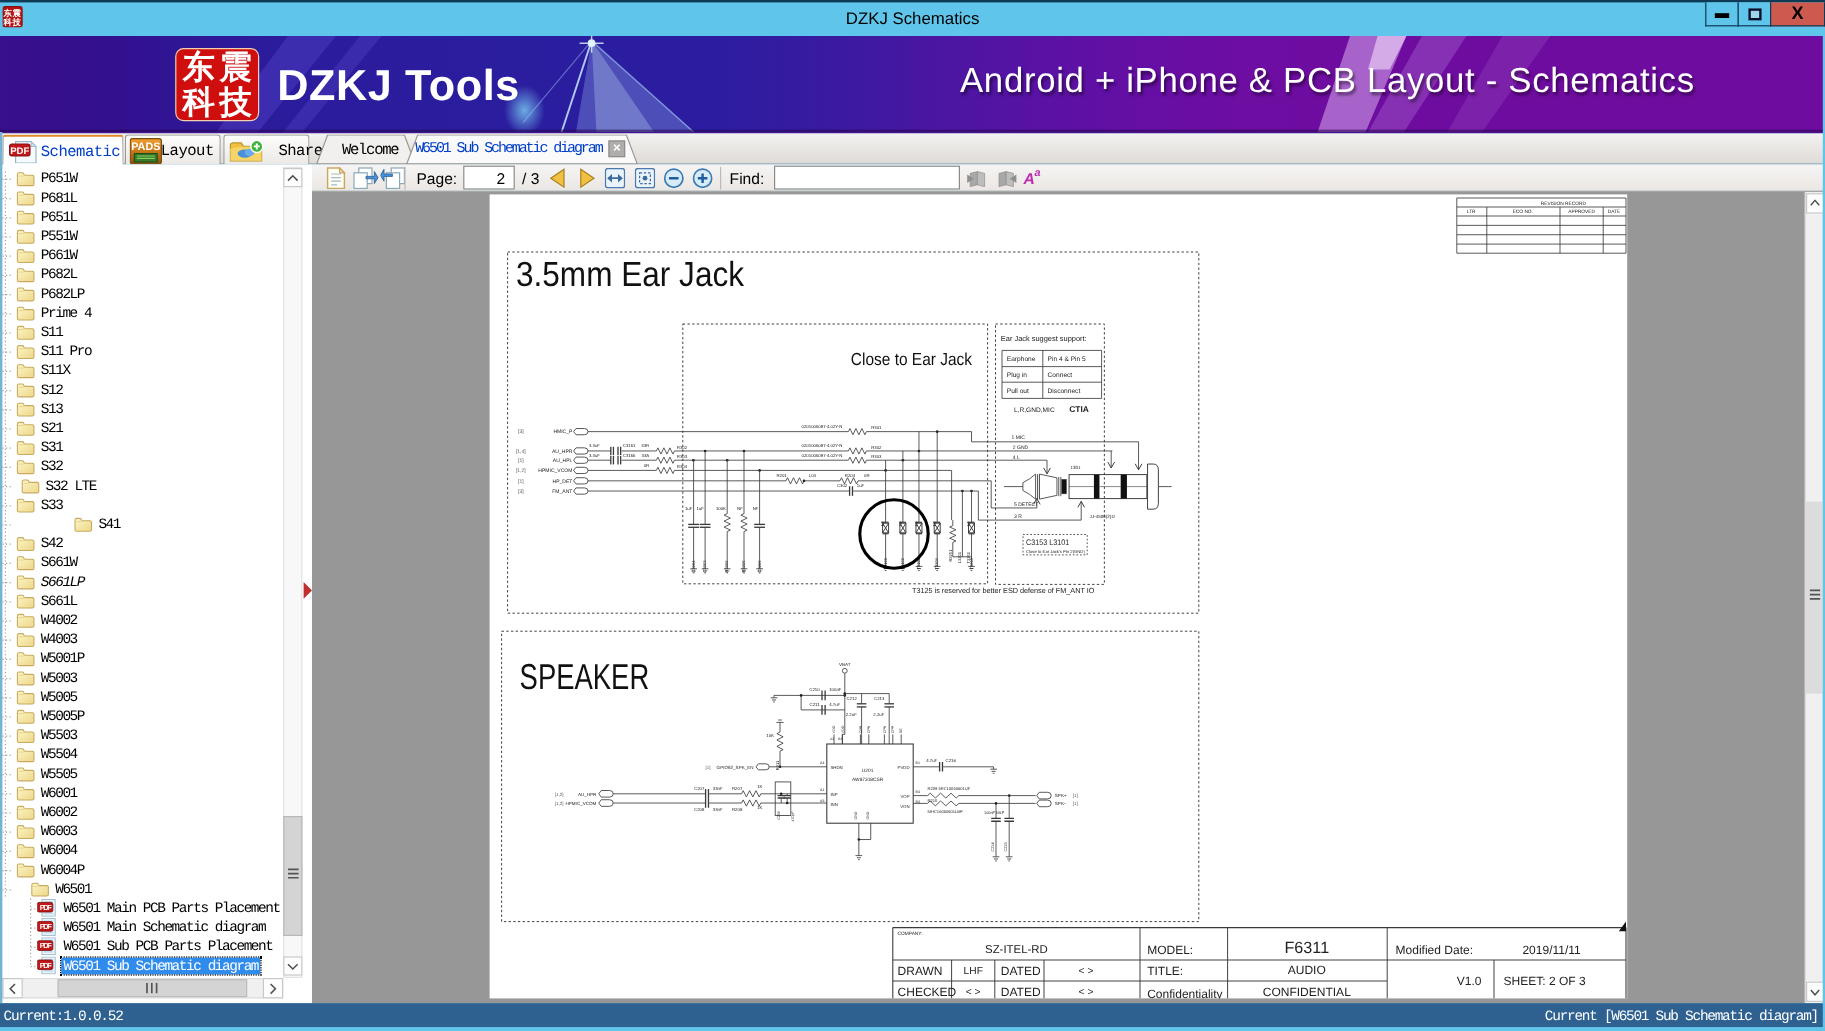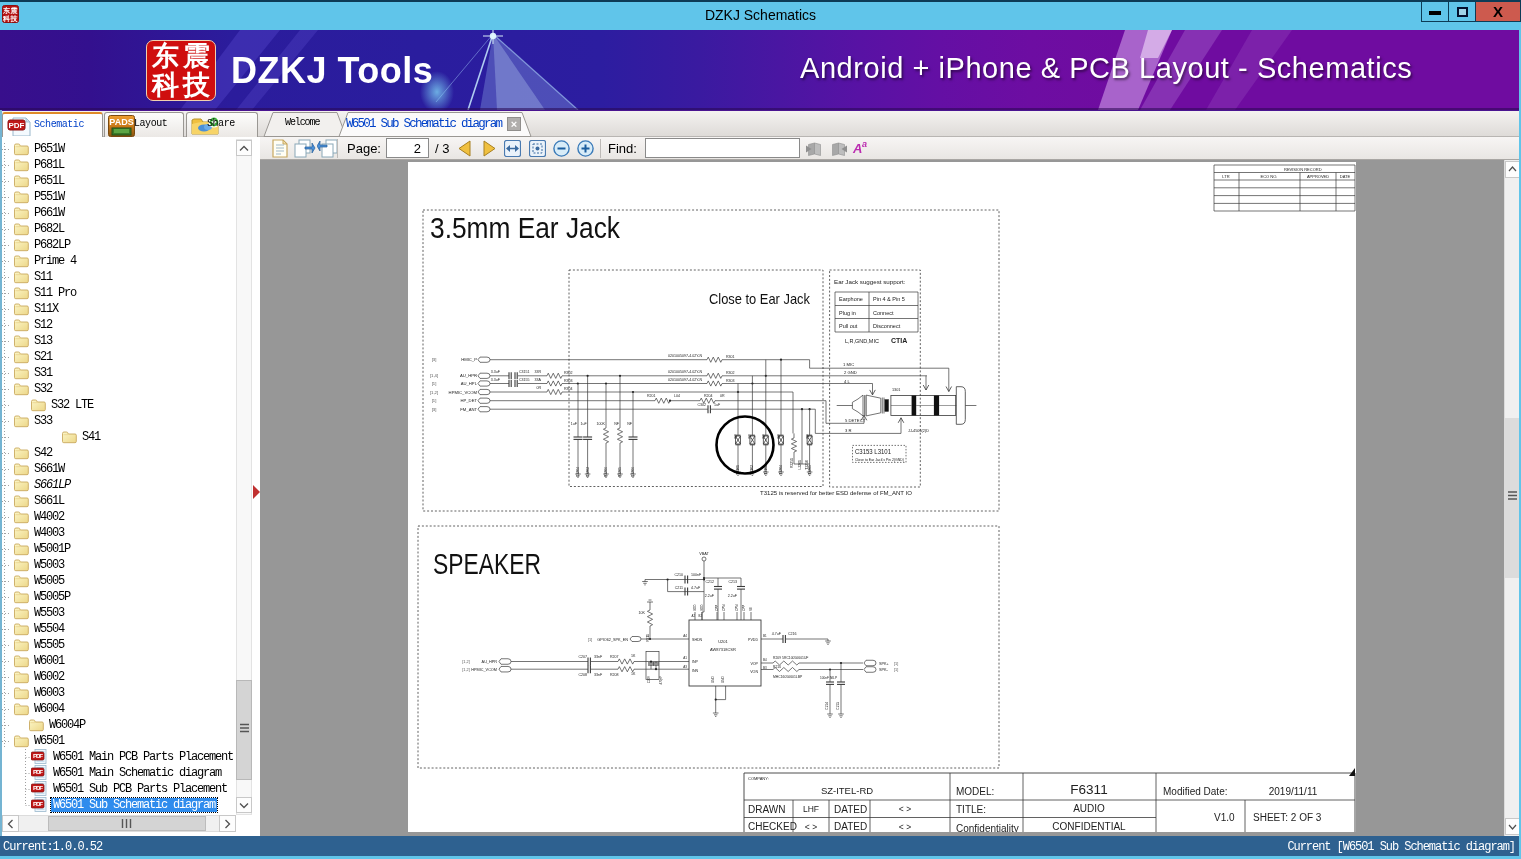--- a/index.html
+++ b/index.html
@@ -14,27 +14,27 @@
 .tbtn { top:2px; height:20px; border:1px solid #0d3b56; border-top:none; color:#000; font-weight:bold; text-align:center; font-size:12px; line-height:18px; }
 #banner { left:0; top:30px; width:1521px; height:80px; overflow:hidden;
   background:linear-gradient(90deg,#380f8c 0px,#33108e 90px,#2b1c9c 230px,#2a1d9e 420px,#2c1da0 600px,#3a1aa0 700px,#4a16a2 780px,#5812a4 860px,#640fa4 940px,#6d0da2 1030px,#6f0ca0 1120px,#6f0ca0 100%); }
 #logo { left:146px; top:40px; width:70px; height:61px; background:#cf0e0e; border-radius:7px; border:1px solid #f0d0b0;
   display:flex; flex-wrap:wrap; align-items:center; justify-content:center; }
 #logo div { width:31px; height:28px; color:#fff; font-size:27px; line-height:29px; text-align:center; font-weight:bold; }
 #dzkjtools { left:231px; top:50px; font-size:36px; font-weight:bold; color:#fff; letter-spacing:0.5px; white-space:nowrap; }
 #bannertext { left:800px; top:52px; font-size:29px; color:#fff; letter-spacing:0.55px; text-shadow:1.5px 2px 2.5px rgba(0,0,0,0.5); white-space:nowrap; }
 #tabbar { left:0; top:110px; width:1521px; height:27px; background:linear-gradient(#f4f2f0,#dedbd8); border-bottom:1px solid #b8b5b2; border-top:1px solid #4a1490; }
 .tab { position:absolute; height:25px; background:linear-gradient(#fdfdfc,#ebe8e5); border:1px solid #9a9793; border-bottom:none; border-radius:3px 3px 0 0; }
-.tab .lbl, .dtab .lbl { position:absolute; top:5px; font-family:"Liberation Mono",monospace; letter-spacing:-0.45px; font-size:10px; white-space:pre; }
+.tab .lbl, .dtab .lbl { position:absolute; top:5px; font-family:"Liberation Mono",monospace; letter-spacing:-0.45px; font-size:13px; white-space:pre; }
 #tabSchematic { left:2px; top:112px; width:101px; background:#fff; border-top:2px solid #e08a28; }
 #tabSchematic .lbl { left:31px; color:#0040c8; }
 #tabLayout { left:104px; top:112px; width:80px; }
 #tabLayout .lbl { left:29px; color:#000; }
 #tabShare { left:186px; top:112px; width:72px; }
-#tabShare .lbl { left:20px; color:#000; }
+#tabShare .lbl { left:45px; color:#000; }
 .dtab { position:absolute; top:112px; height:40px; }
 #tree { left:0; top:137px; width:260px; height:699px; background:#fff; }
 .trow { position:absolute; height:16px; font-family:"Liberation Mono",monospace; font-size:12px; letter-spacing:-1.2px; white-space:pre; color:#000; }
 .trow .txt { position:absolute; left:34px; top:1px; }
 .child .txt { left:53px; }
 .sel { background:#2f8ced; color:#fff; outline:1px dotted #000; padding:0 2px; margin-left:-2px; }
 #toolbar { left:260px; top:137px; width:1261px; height:23px; background:linear-gradient(#f7f5f4,#e9e6e3); border-bottom:1px solid #a9a6a3; }
 #toolbar .sep { position:absolute; top:2px; width:1px; height:19px; background:#bdbab7; }
 .tlabel { position:absolute; top:4px; font-size:13px; color:#000; }
 .tinput { position:absolute; top:1px; height:20px; background:#fff; border:1px solid #8a8a8a; font-size:13px; }
@@ -305,21 +305,21 @@
 <div class="trow" style="top:244px;left:0;width:236px;"><span style="position:absolute;left:13px;top:1px;"><svg width="17" height="14" viewBox="0 0 17 14">
           <defs>
             <linearGradient id="fg" x1="0" y1="0" x2="1" y2="1">
               <stop offset="0" stop-color="#fbf6c8"></stop>
               <stop offset="1" stop-color="#edd788"></stop>
             </linearGradient>
           </defs>
           <path d="M1.5 3.5 Q1.5 2 3 2 L5.5 2 Q6.5 2 6.8 2.8 L7.3 4 L14 4 Q15.3 4 15.3 5.2 L15.3 11.5 Q15.3 12.7 14 12.7 L2.8 12.7 Q1.5 12.7 1.5 11.5 Z" fill="url(#fg)" stroke="#c9a95f" stroke-width="0.9"></path>
           <path d="M2.5 4.7 L6.2 4.7 Q7 4.7 7.2 4.2 L7.6 3.4" fill="none" stroke="#e8d28a" stroke-width="0.8"></path>
         </svg></span><span class="txt">S32</span></div>
-<div class="trow" style="top:260px;left:17px;width:236px;"><span style="position:absolute;left:13px;top:1px;"><svg width="17" height="14" viewBox="0 0 17 14">
+<div class="trow" style="top:260px;left:4px;width:236px;"><span style="position:absolute;left:13px;top:1px;"><svg width="17" height="14" viewBox="0 0 17 14">
           <defs>
             <linearGradient id="fg" x1="0" y1="0" x2="1" y2="1">
               <stop offset="0" stop-color="#fbf6c8"></stop>
               <stop offset="1" stop-color="#edd788"></stop>
             </linearGradient>
           </defs>
           <path d="M1.5 3.5 Q1.5 2 3 2 L5.5 2 Q6.5 2 6.8 2.8 L7.3 4 L14 4 Q15.3 4 15.3 5.2 L15.3 11.5 Q15.3 12.7 14 12.7 L2.8 12.7 Q1.5 12.7 1.5 11.5 Z" fill="url(#fg)" stroke="#c9a95f" stroke-width="0.9"></path>
           <path d="M2.5 4.7 L6.2 4.7 Q7 4.7 7.2 4.2 L7.6 3.4" fill="none" stroke="#e8d28a" stroke-width="0.8"></path>
         </svg></span><span class="txt">S32 LTE</span></div>
 <div class="trow" style="top:276px;left:0;width:236px;"><span style="position:absolute;left:13px;top:1px;"><svg width="17" height="14" viewBox="0 0 17 14">
@@ -505,31 +505,31 @@
 <div class="trow" style="top:564px;left:0;width:236px;"><span style="position:absolute;left:13px;top:1px;"><svg width="17" height="14" viewBox="0 0 17 14">
           <defs>
             <linearGradient id="fg" x1="0" y1="0" x2="1" y2="1">
               <stop offset="0" stop-color="#fbf6c8"></stop>
               <stop offset="1" stop-color="#edd788"></stop>
             </linearGradient>
           </defs>
           <path d="M1.5 3.5 Q1.5 2 3 2 L5.5 2 Q6.5 2 6.8 2.8 L7.3 4 L14 4 Q15.3 4 15.3 5.2 L15.3 11.5 Q15.3 12.7 14 12.7 L2.8 12.7 Q1.5 12.7 1.5 11.5 Z" fill="url(#fg)" stroke="#c9a95f" stroke-width="0.9"></path>
           <path d="M2.5 4.7 L6.2 4.7 Q7 4.7 7.2 4.2 L7.6 3.4" fill="none" stroke="#e8d28a" stroke-width="0.8"></path>
         </svg></span><span class="txt">W6004</span></div>
-<div class="trow" style="top:580px;left:15px;width:219px;"><span style="position:absolute;left:13px;top:1px;"><svg width="17" height="14" viewBox="0 0 17 14">
+<div class="trow" style="top:580px;left:0;width:219px;"><span style="position:absolute;left:13px;top:1px;"><svg width="17" height="14" viewBox="0 0 17 14">
           <defs>
             <linearGradient id="fg" x1="0" y1="0" x2="1" y2="1">
               <stop offset="0" stop-color="#fbf6c8"></stop>
               <stop offset="1" stop-color="#edd788"></stop>
             </linearGradient>
           </defs>
           <path d="M1.5 3.5 Q1.5 2 3 2 L5.5 2 Q6.5 2 6.8 2.8 L7.3 4 L14 4 Q15.3 4 15.3 5.2 L15.3 11.5 Q15.3 12.7 14 12.7 L2.8 12.7 Q1.5 12.7 1.5 11.5 Z" fill="url(#fg)" stroke="#c9a95f" stroke-width="0.9"></path>
           <path d="M2.5 4.7 L6.2 4.7 Q7 4.7 7.2 4.2 L7.6 3.4" fill="none" stroke="#e8d28a" stroke-width="0.8"></path>
         </svg></span><span class="txt">W6004P</span></div>
-<div class="trow" style="top:596px;left:0;width:236px;"><span style="position:absolute;left:13px;top:1px;"><svg width="17" height="14" viewBox="0 0 17 14">
+<div class="trow" style="top:596px;left:12px;width:236px;"><span style="position:absolute;left:13px;top:1px;"><svg width="17" height="14" viewBox="0 0 17 14">
           <defs>
             <linearGradient id="fg" x1="0" y1="0" x2="1" y2="1">
               <stop offset="0" stop-color="#fbf6c8"></stop>
               <stop offset="1" stop-color="#edd788"></stop>
             </linearGradient>
           </defs>
           <path d="M1.5 3.5 Q1.5 2 3 2 L5.5 2 Q6.5 2 6.8 2.8 L7.3 4 L14 4 Q15.3 4 15.3 5.2 L15.3 11.5 Q15.3 12.7 14 12.7 L2.8 12.7 Q1.5 12.7 1.5 11.5 Z" fill="url(#fg)" stroke="#c9a95f" stroke-width="0.9"></path>
           <path d="M2.5 4.7 L6.2 4.7 Q7 4.7 7.2 4.2 L7.6 3.4" fill="none" stroke="#e8d28a" stroke-width="0.8"></path>
         </svg></span><span class="txt">W6501</span></div>
 <div class="trow child" style="top:612px;left:0;width:236px;"><span style="position:absolute;left:31px;top:0px;"><svg width="17" height="15" viewBox="0 0 17 15">

